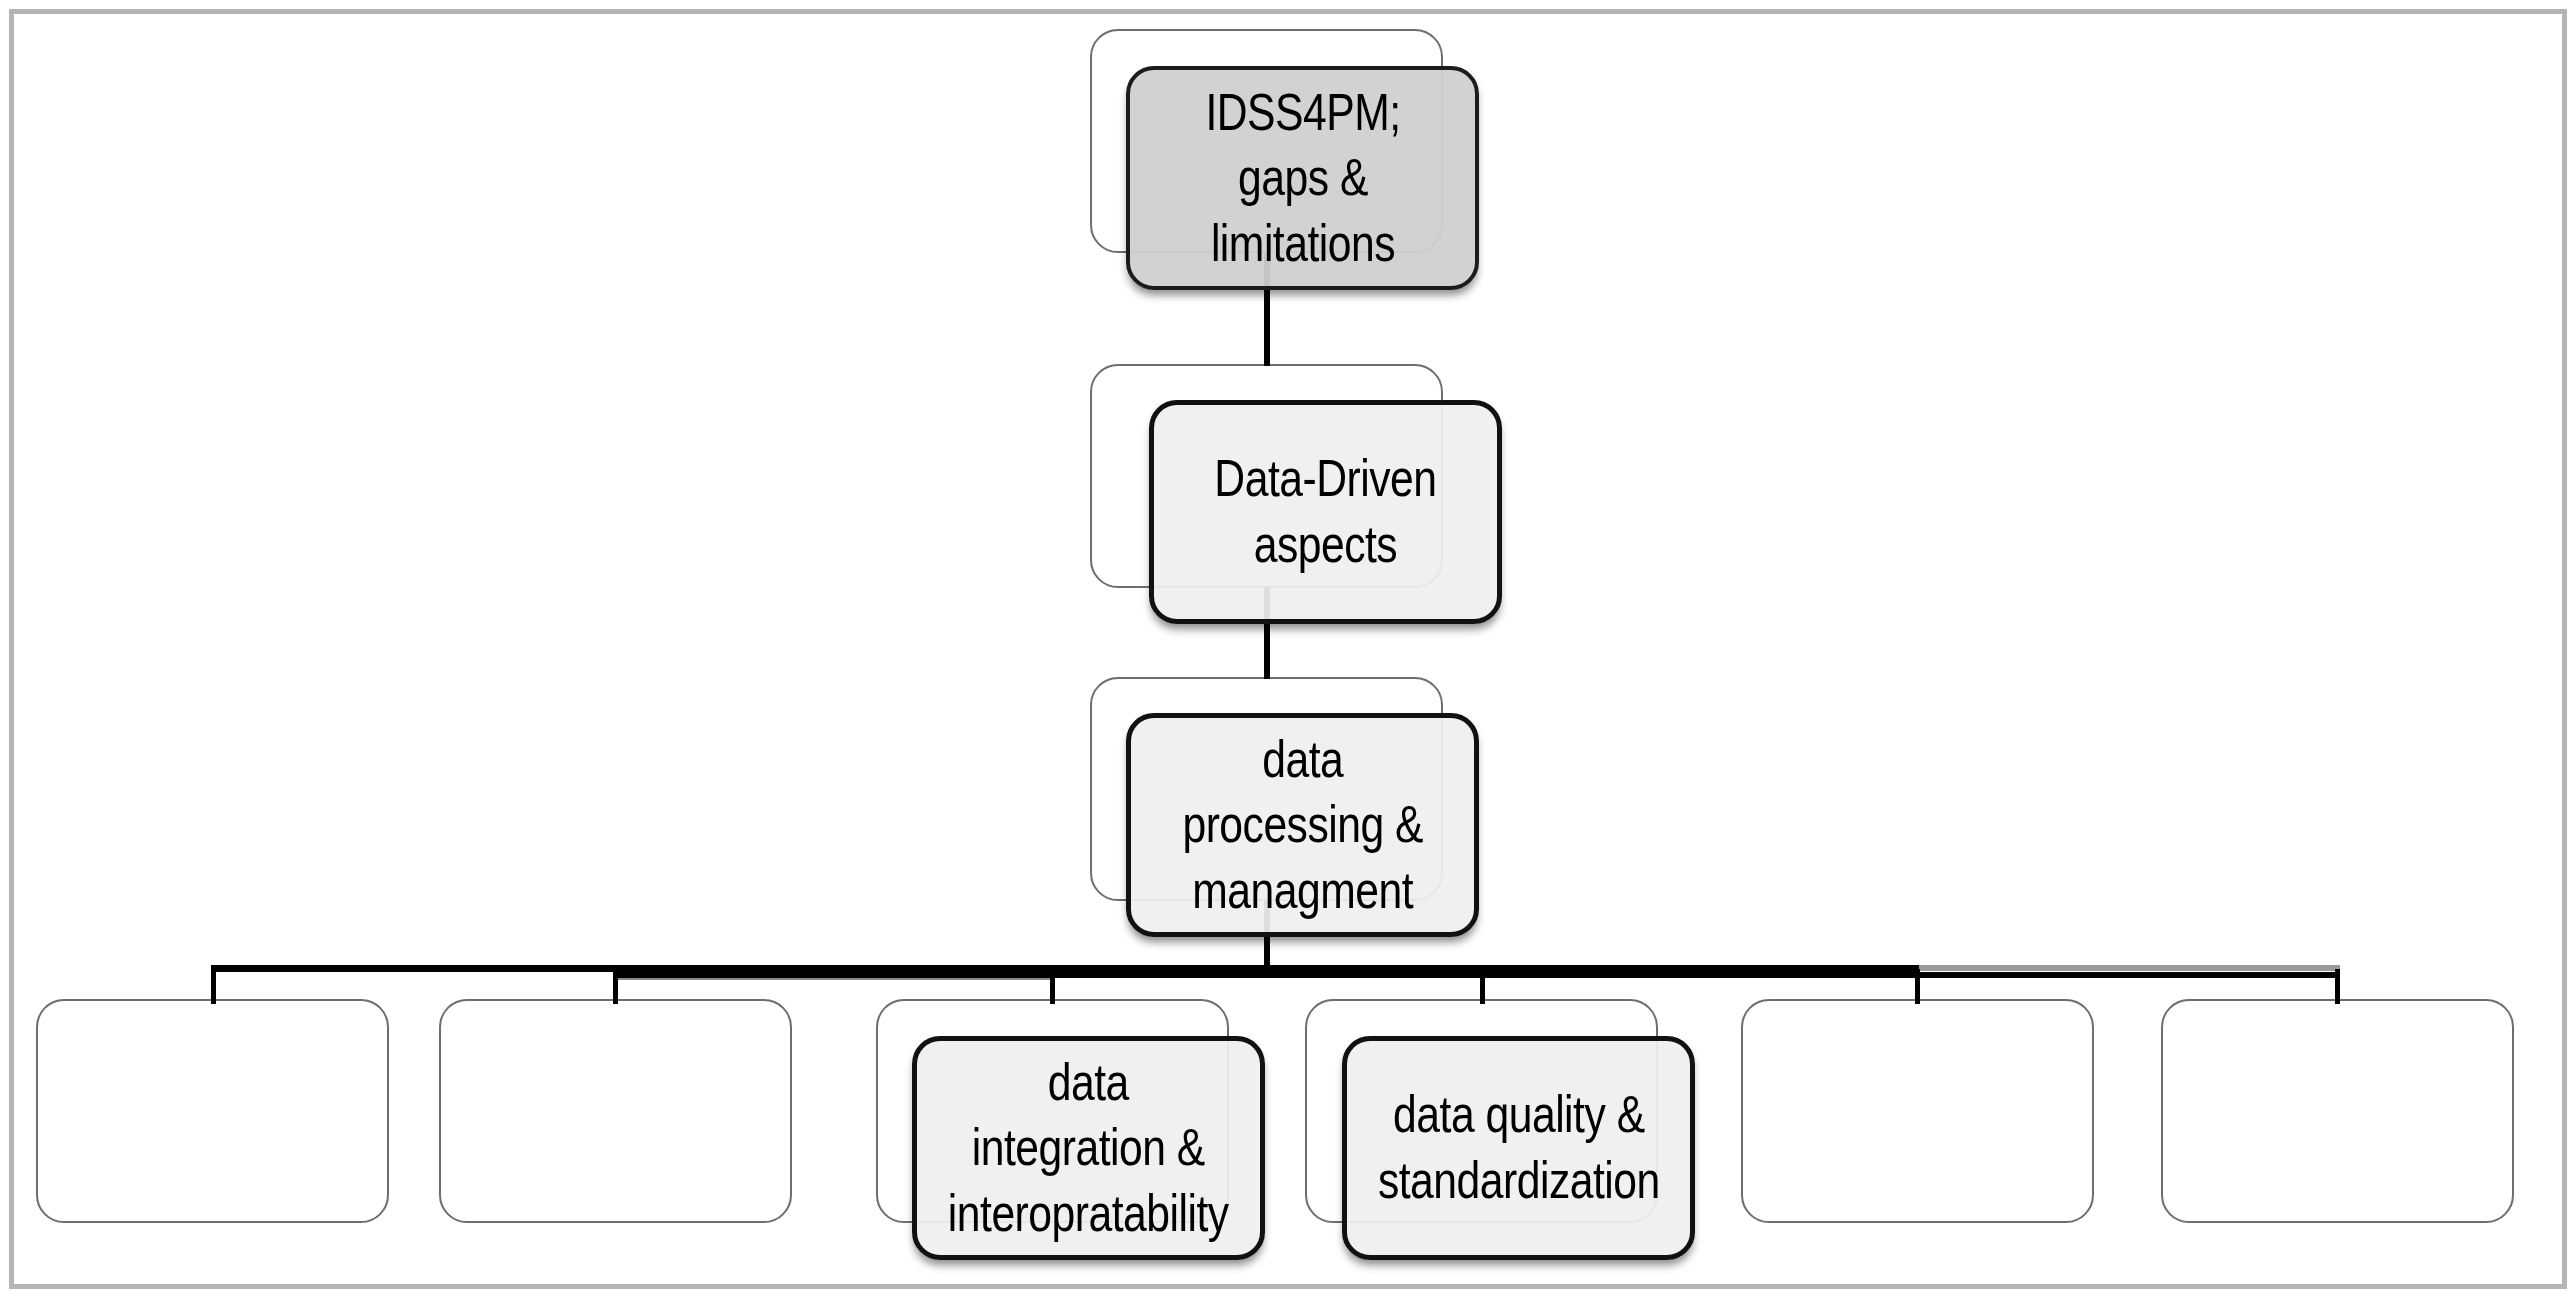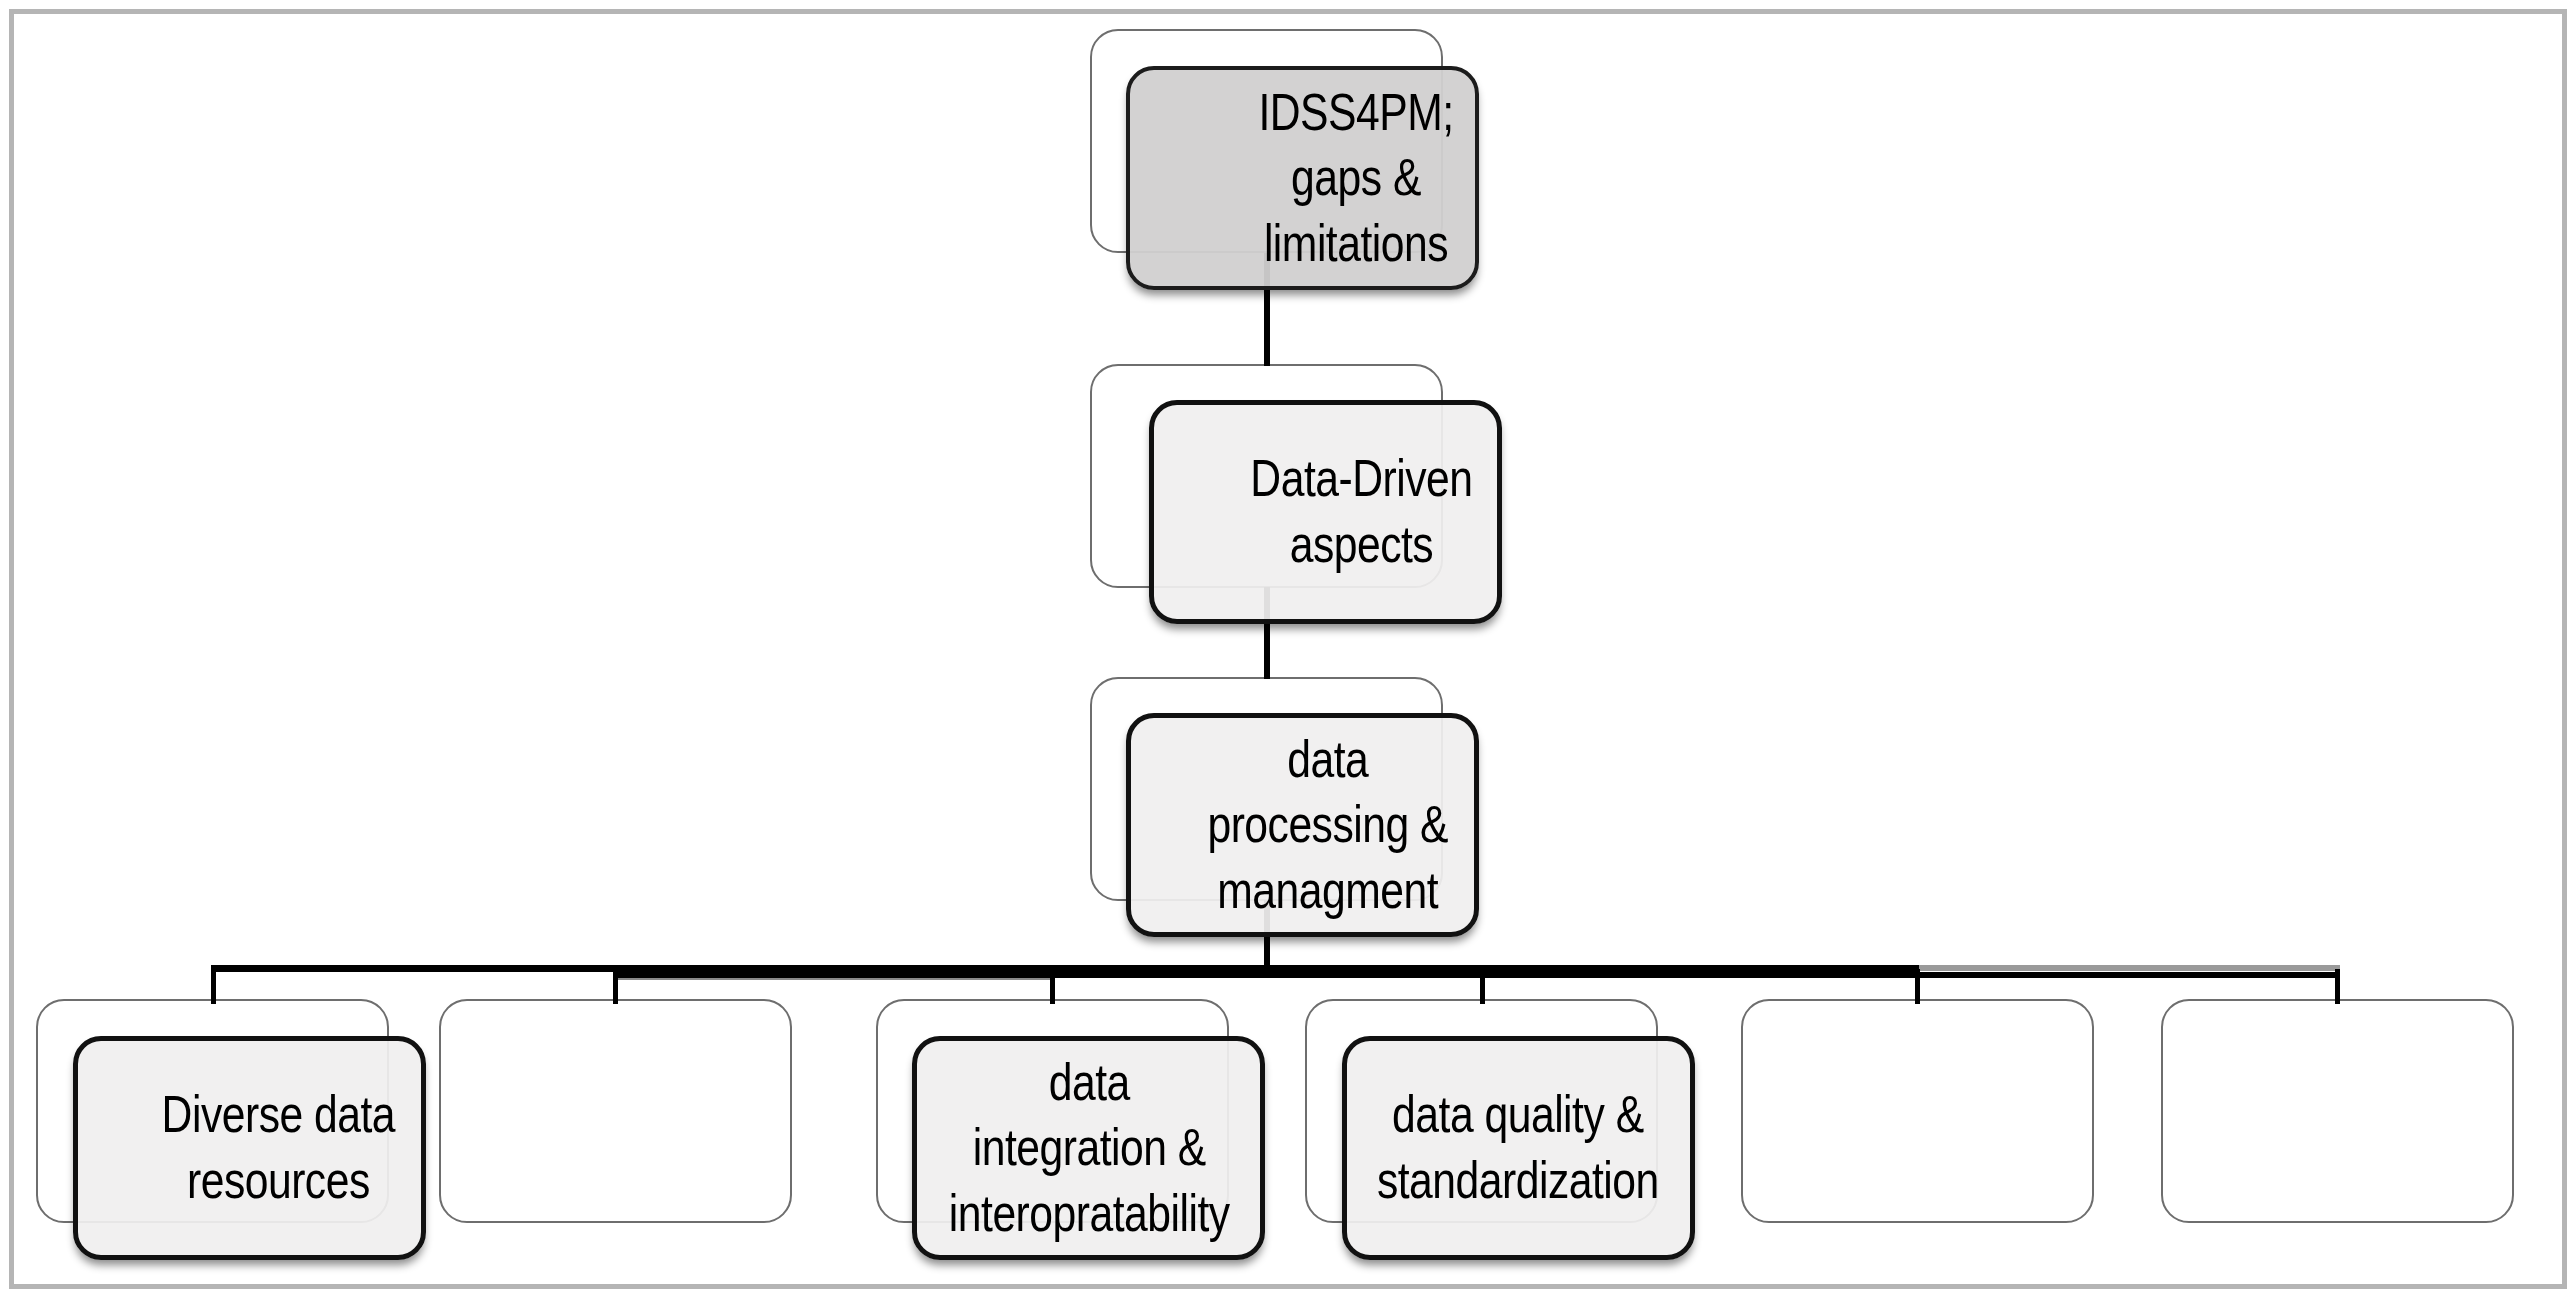--- a/index.html
+++ b/index.html
@@ -45,21 +45,21 @@
   .mainbox {
     position: absolute;
     width: 353px; height: 224px;
     box-sizing: border-box;
     background: rgba(240, 239, 239, 0.93);
     border: 5.9px solid #111111;
     border-radius: 28px;
     z-index: 3;
     display: flex;
     align-items: center;
-    justify-content: flex-end;
+    justify-content: center;
     box-shadow: 0 7px 8.2px -2.9px rgba(0,0,0,0.45);
   }
   .mainbox.lvl1 {
     background: rgba(209, 208, 208, 0.95);
     border-width: 4.7px;
     border-color: #1c1c1c;
   }
   .lbl {
     display: block;
     white-space: pre-line;
@@ -112,24 +112,20 @@
   <div class="mainbox" style="left:1149px; top:400px">
     <span class="lbl">Data-Driven
 aspects</span>
   </div>
   <div class="mainbox" style="left:1126px; top:713px">
     <span class="lbl">data
 processing &amp;
 managment</span>
   </div>
 
-  <div class="mainbox" style="left:73px; top:1036px">
-    <span class="lbl">Diverse data
-resources</span>
-  </div>
   <div class="mainbox" style="left:912px; top:1036px">
     <span class="lbl">data
 integration &amp;
 interopratability</span>
   </div>
   <div class="mainbox" style="left:1342px; top:1036px">
     <span class="lbl">data quality &amp;
 standardization</span>
   </div>
 </div>

